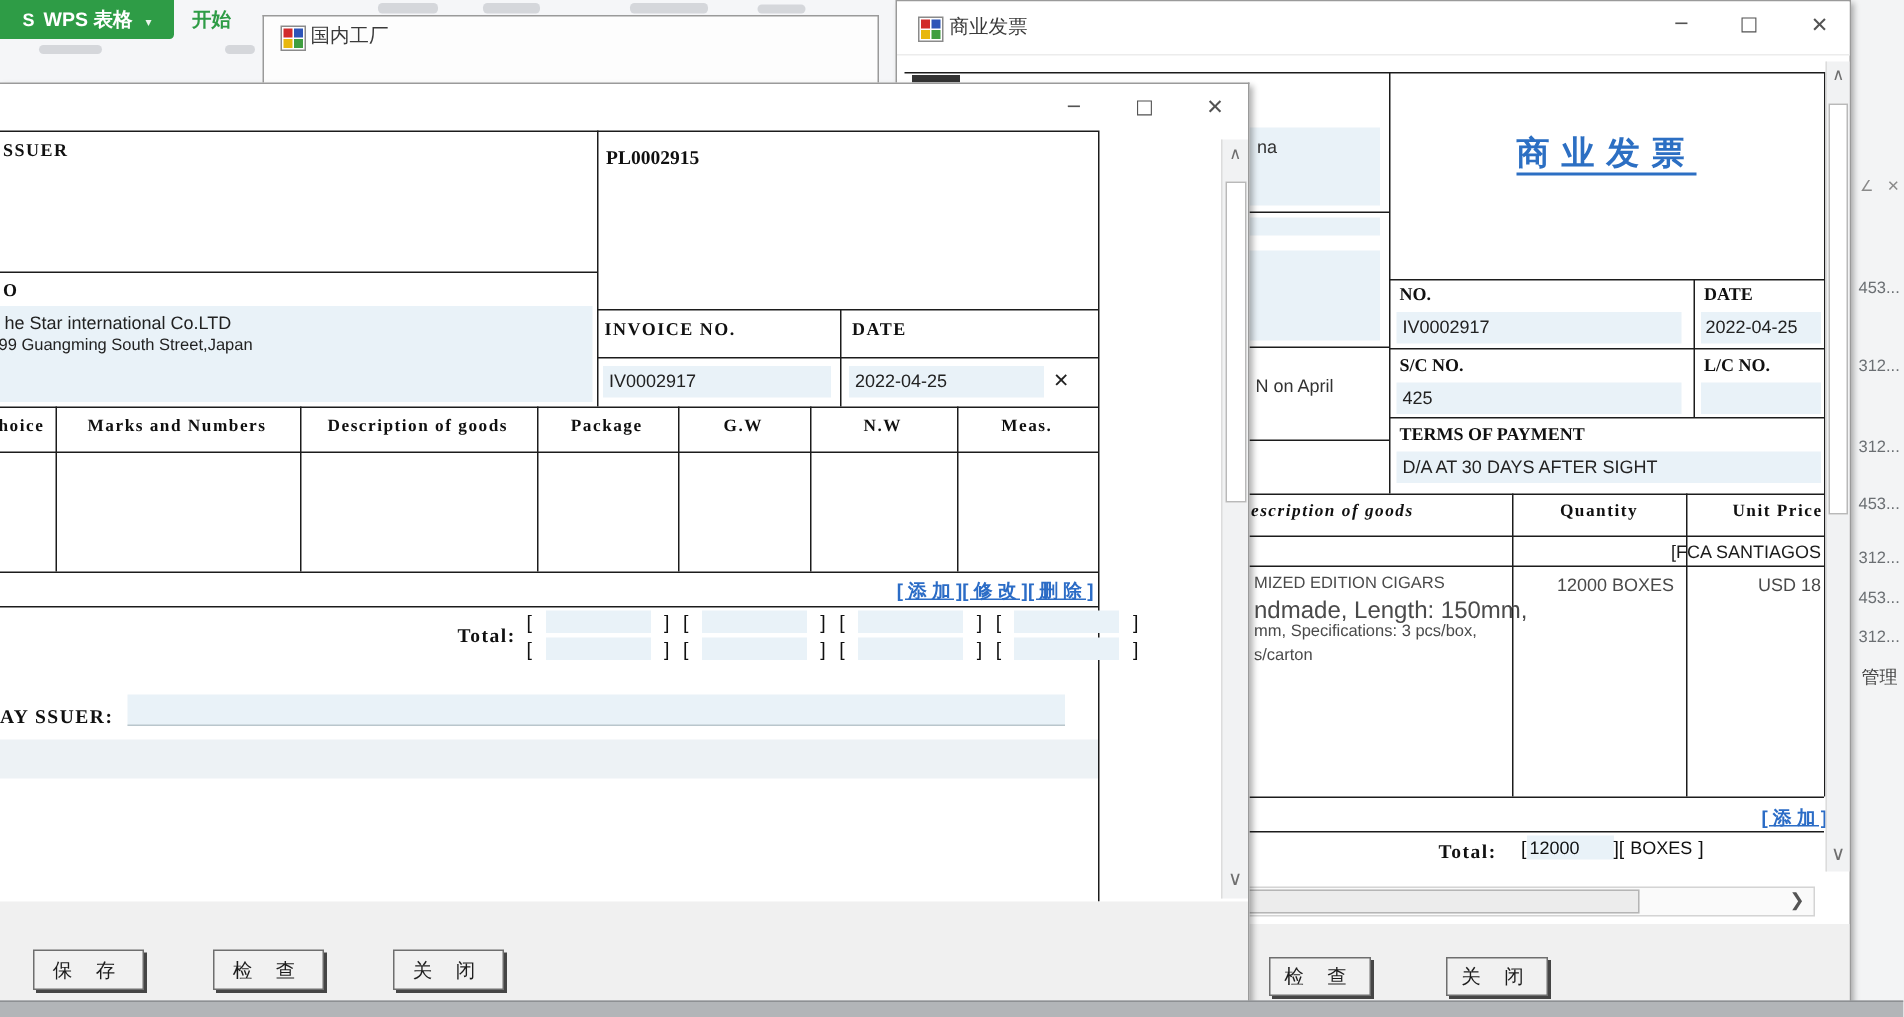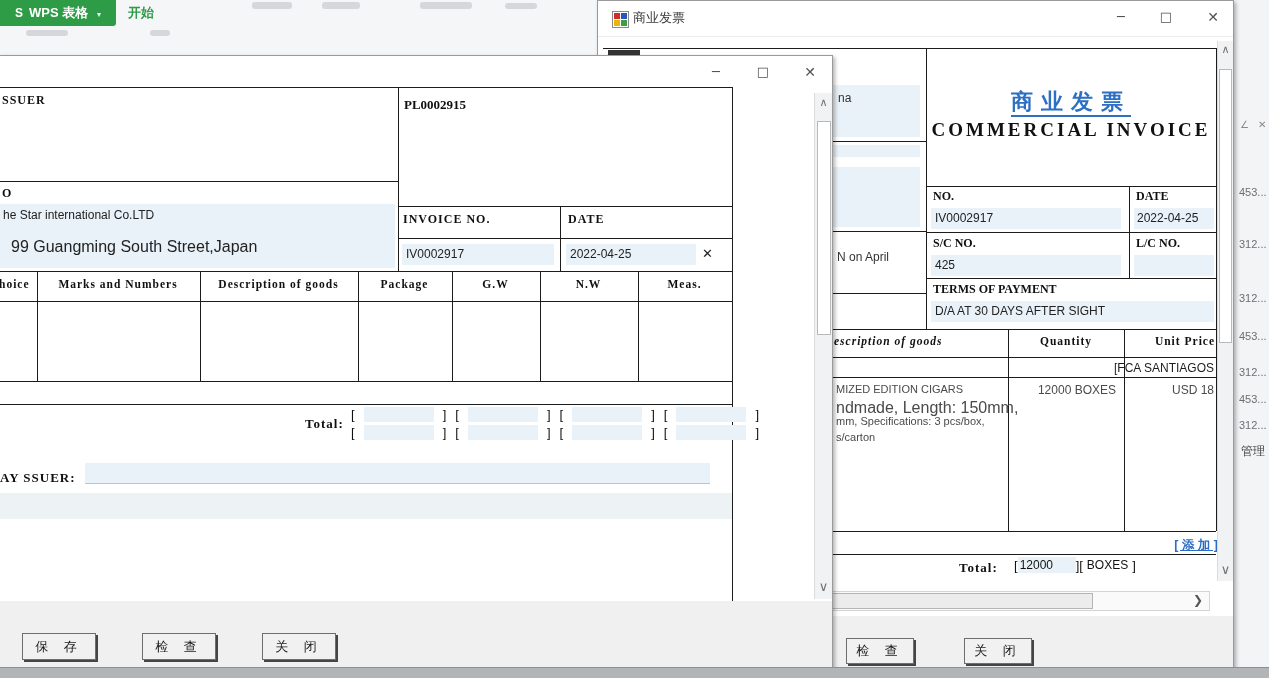--- a/index.html
+++ b/index.html
@@ -54,20 +54,29 @@
   <div class="abs" style="left:1258px;top:119px;font-size:10px;color:#8a8a8a;">✕</div>
   <div class="frag" style="left:1239px;top:186px;">453...</div>
   <div class="frag" style="left:1239px;top:238px;">312...</div>
   <div class="frag" style="left:1239px;top:292px;">312...</div>
   <div class="frag" style="left:1239px;top:330px;">453...</div>
   <div class="frag" style="left:1239px;top:366px;">312...</div>
   <div class="frag" style="left:1239px;top:393px;">453...</div>
   <div class="frag" style="left:1239px;top:419px;">312...</div>
   <div class="abs" style="left:1241px;top:443px;font-size:12px;color:#444;">管理</div>
 
+  <div class="abs" style="left:175px;top:10px;width:409px;height:48px;background:#fdfdfd;border:1px solid #9a9a9a;border-bottom:none;">
+    <span class="appicon" style="left:11px;top:6px;">
+      <i style="background:#d22b2b;"></i>
+        <i style="background:#2d54b8;"></i>
+        <i style="background:#e8b70c;"></i>
+        <i style="background:#3f9e3f;"></i>
+    </span>
+    <span class="abs" style="left:31px;top:4px;font-size:13px;color:#3a3a3a;">国内工厂</span>
+  </div>
 
   <div class="dlg" style="left:597px;top:0;width:635px;height:671px;">
 
     <div class="abs" style="left:0;top:0;width:100%;height:35px;background:#fff;border-bottom:1px solid #ececec;"></div>
     <span class="appicon" style="left:14px;top:10px;">
       <i style="background:#d22b2b;"></i>
         <i style="background:#2d54b8;"></i>
         <i style="background:#e8b70c;"></i>
         <i style="background:#3f9e3f;"></i>
     </span>
@@ -84,21 +93,20 @@
     <div class="hl" style="left:5px;top:140px;width:323px;"></div>
     <div class="inp" style="left:12px;top:144px;width:310px;height:12px;"></div>
     <div class="inp" style="left:12px;top:166px;width:310px;height:60px;"></div>
     <div class="hl" style="left:5px;top:230px;width:323px;"></div>
     <div class="val" style="left:239px;top:249px;font-size:12px;color:#333;">N on April</div>
     <div class="hl" style="left:5px;top:292px;width:323px;"></div>
     <div class="vl" style="left:328px;top:47px;height:281px;"></div>
     <div class="vl" style="left:618px;top:47px;height:483px;"></div>
 
     <div class="abs cnblue" style="left:328px;top:86px;width:290px;text-align:center;font-size:22px;letter-spacing:8px;"><span style="border-bottom:2px solid #2c6fc3;padding-bottom:1px;">商业发票</span></div>
-    <div class="abs serifbig" style="left:328px;top:118px;width:290px;text-align:center;font-size:19px;letter-spacing:3px;">COMMERCIAL INVOICE</div>
 
     <div class="hl" style="left:328px;top:185px;width:290px;"></div>
     <div class="vl" style="left:531px;top:185px;height:92px;"></div>
     <div class="lbl" style="left:335px;top:188px;font-size:12px;">NO.</div>
     <div class="inp" style="left:333px;top:207px;width:190px;height:21px;">
         <span class="val" style="left:4px;top:3px;font-size:12px;">IV0002917</span>
       </div>
     <div class="lbl" style="left:538px;top:188px;font-size:12px;">DATE</div>
     <div class="inp" style="left:536px;top:207px;width:80px;height:21px;">
         <span class="val" style="left:3px;top:3px;font-size:12px;">2022-04-25</span>
@@ -174,21 +182,21 @@
     <div class="hl" style="left:0;top:31px;width:733px;"></div>
     <div class="vl" style="left:733px;top:31px;height:514px;"></div>
     <div class="vl" style="left:399px;top:31px;height:184px;"></div>
 
     <div class="lbl" style="left:3px;top:37px;font-size:12px;letter-spacing:1px;">SSUER</div>
     <div class="hl" style="left:0;top:125px;width:399px;"></div>
 
     <div class="lbl" style="left:3px;top:130px;font-size:12px;">O</div>
     <div class="inp" style="left:0;top:148px;width:396px;height:64px;">
       <span class="val" style="left:4px;top:4px;font-size:12px;">he Star international Co.LTD</span>
-      <span class="val" style="left:12px;top:20px;font-size:16px;margin-top:14px;">99 Guangming South Street,Japan</span>
+      <span class="val" style="left:0;top:20px;font-size:11px;">99 Guangming South Street,Japan</span>
     </div>
 
     <div class="lbl" style="left:405px;top:41px;font-size:13px;">PL0002915</div>
 
     <div class="hl" style="left:399px;top:150px;width:334px;"></div>
     <div class="vl" style="left:561px;top:150px;height:65px;"></div>
     <div class="lbl" style="left:404px;top:156px;font-size:12px;letter-spacing:1px;">INVOICE NO.</div>
     <div class="lbl" style="left:569px;top:156px;font-size:12px;letter-spacing:1px;">DATE</div>
     <div class="hl" style="left:399px;top:182px;width:334px;"></div>
     <div class="inp" style="left:403px;top:188px;width:152px;height:21px;">
@@ -209,20 +217,23 @@
     <div class="deschdr" style="left:639px;top:222px;width:93px;">Meas.</div>
     <div class="hl" style="left:0;top:245px;width:733px;"></div>
     <div class="vl" style="left:38px;top:215px;height:110px;"></div>
     <div class="vl" style="left:201px;top:215px;height:110px;"></div>
     <div class="vl" style="left:359px;top:215px;height:110px;"></div>
     <div class="vl" style="left:453px;top:215px;height:110px;"></div>
     <div class="vl" style="left:541px;top:215px;height:110px;"></div>
     <div class="vl" style="left:639px;top:215px;height:110px;"></div>
     <div class="hl" style="left:0;top:325px;width:733px;"></div>
 
+    <div class="abs" style="left:430px;top:330px;width:300px;text-align:right;font-size:12.5px;">
+      <span class="link">[ 添 加 ]</span><span class="link">[ 修 改 ]</span><span class="link">[ 删 除 ]</span>
+    </div>
     <div class="hl" style="left:0;top:348px;width:733px;"></div>
 
     <div class="lbl" style="left:306px;top:360px;font-size:13px;letter-spacing:1px;">Total:</div>
     <div class="abs" style="left:352px;top:351px;display:flex;gap:9px;font-size:13px;color:#111;">
       <span>[</span>
         <span class="inp" style="position:static;display:inline-block;width:70px;height:15px;"></span>
         <span>]</span>
       <span>[</span>
         <span class="inp" style="position:static;display:inline-block;width:70px;height:15px;"></span>
         <span>]</span>

